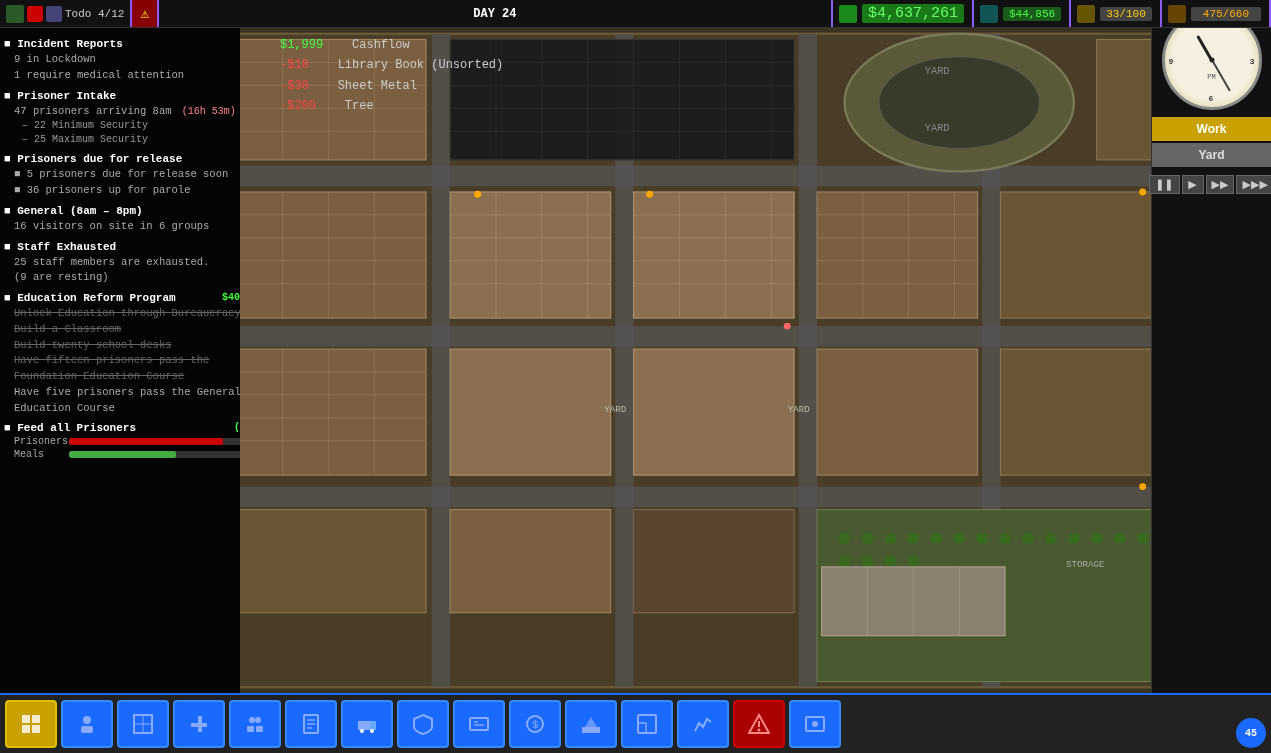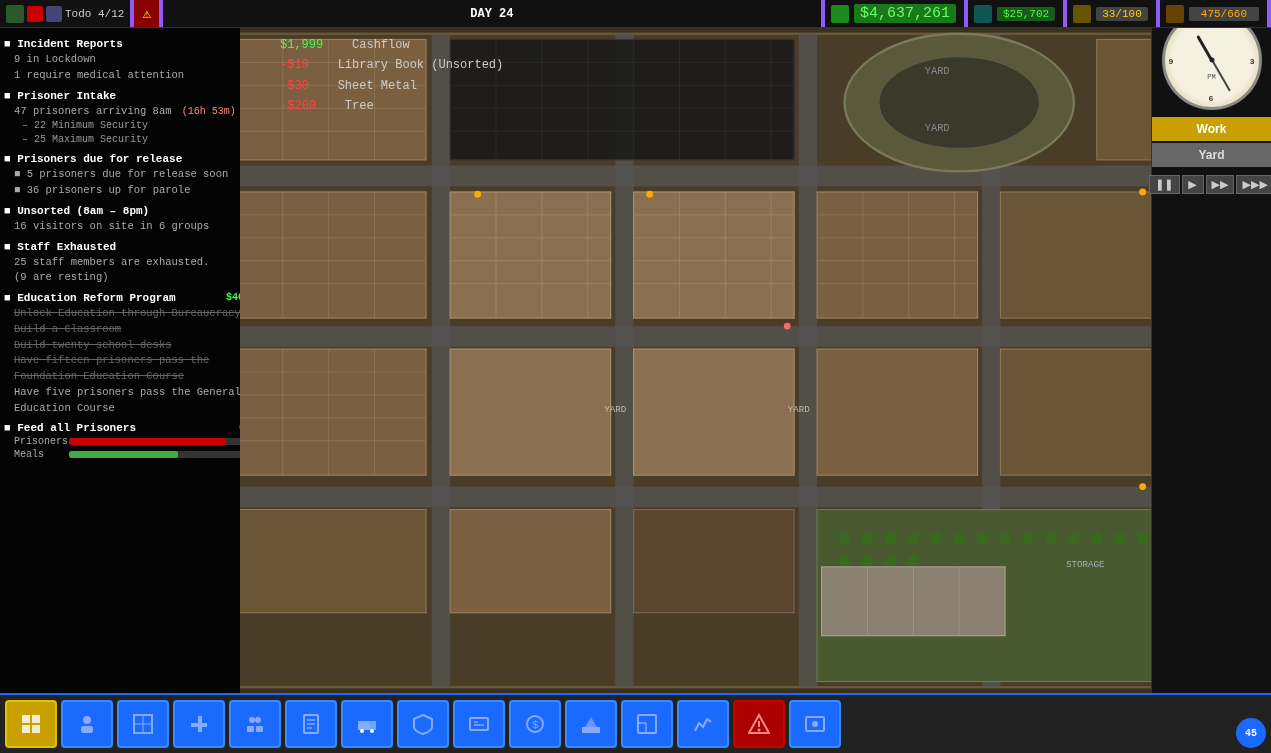--- a/index.html
+++ b/index.html
@@ -21,21 +21,21 @@
       display: flex;
       align-items: center;
       border-bottom: 1px solid #333;
       z-index: 10;
     }
     .tb-section {
       display: flex;
       align-items: center;
       padding: 0 6px;
       height: 100%;
-      border-right: 4px solid #8b5cf6;
+      border-right: 2px solid #8b5cf6;
     }
     .tb-icon {
       width: 18px; height: 18px;
       background: #555;
       border-radius: 2px;
       margin-right: 3px;
       display: inline-block;
     }
     .tb-label {
       font-size: 11px;
@@ -81,21 +81,21 @@
     }
 
     
     #left-panel {
       position: absolute;
       top: 28px;
       left: 0;
       width: 273px;
       bottom: 60px;
       background: rgba(0,0,0,0.82);
-      border-right: 1px solid #f9a8d4;
+      border-right: 5px solid #f9a8d4;
       color: #ccc;
       font-size: 11px;
       overflow-y: auto;
       padding: 4px;
     }
     .section-title {
       color: #fff;
       font-weight: bold;
       font-size: 11px;
       margin-top: 6px;
@@ -330,21 +330,21 @@
   </div>
   <div class="tb-section" style="flex:1;justify-content:center;">
     <span class="tb-day">DAY 24</span>
   </div>
   <div class="tb-section">
     <div class="tb-icon" style="background:#1a8a1a;"></div>
     <span class="tb-money">$4,637,261</span>
   </div>
   <div class="tb-section">
     <div class="tb-icon" style="background:#155;"></div>
-    <span class="tb-money2">$25,702</span>
+    <span class="tb-money2">$44,856</span>
   </div>
   <div class="tb-section">
     <div class="tb-icon" style="background:#665500;"></div>
     <span class="tb-prisoners">33/100</span>
   </div>
   <div class="tb-section">
     <div class="tb-icon" style="background:#664400;"></div>
     <span class="tb-rating">475/660</span>
   </div>
 </div>
@@ -363,21 +363,21 @@
   <div class="indent2">– 25 Maximum Security</div>
 
   <div class="section-title">Prisoners due for release</div>
   <div class="indent">
     <span style="content:'■'">■</span> <span>5 prisoners due for release soon</span>
   </div>
   <div class="indent">
     <span>■</span> <span>36 prisoners up for parole</span>
   </div>
 
-  <div class="section-title">Unsorted (8am – 8pm)</div>
+  <div class="section-title">General (8am – 8pm)</div>
   <div class="indent">16 visitors on site in 6 groups</div>
 
   <div class="section-title">Staff Exhausted</div>
   <div class="indent">25 staff members are exhausted.</div>
   <div class="indent">(9 are resting)</div>
 
   <div class="section-title">
     <span>Education Reform Program</span>
     <span class="money-badge">$40,000</span>
   </div>

